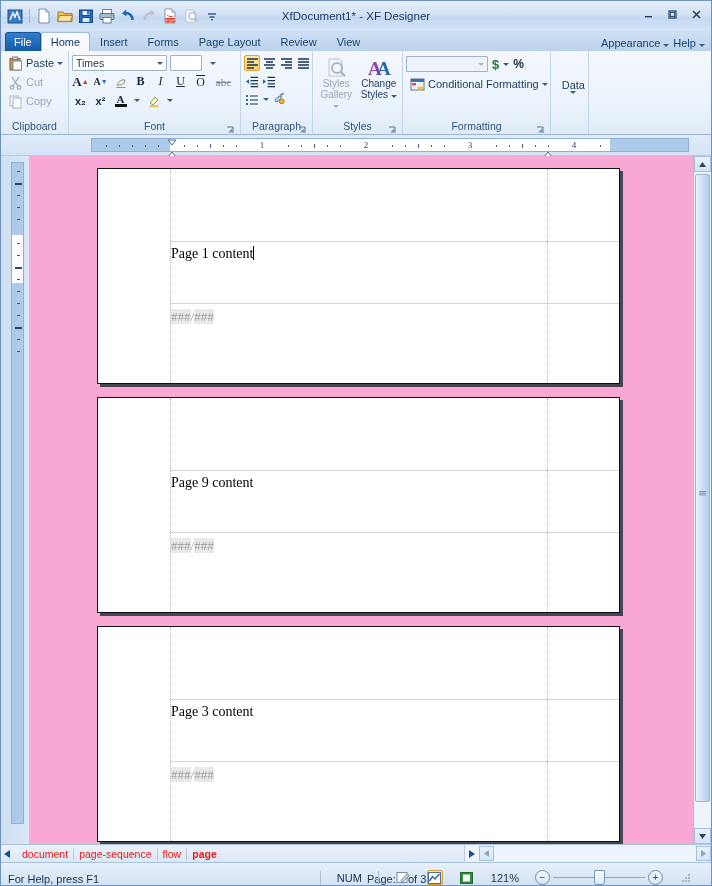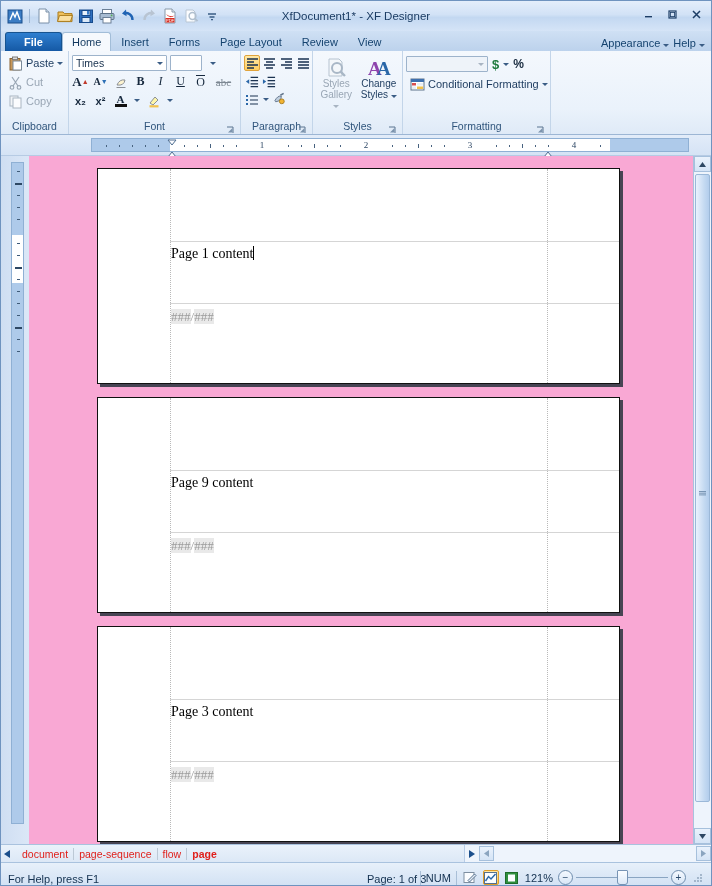--- a/index.html
+++ b/index.html
@@ -43,22 +43,22 @@
     height:20px;flex:0 0 20px;display:flex;align-items:flex-end;
     padding-left:4px;position:relative;
     background:linear-gradient(#cfe0f4,#bcd2ec);
   }
   .tab{
     height:19px;line-height:19px;padding:0 9px;font-size:11px;color:#15436f;
     border:1px solid transparent;border-bottom:none;
     border-radius:3px 3px 0 0;box-sizing:border-box;
   }
   .tab.file{
-    background:linear-gradient(#2f7fd0,#1559a5);color:#fff;font-weight:bold;
-    border-color:#17538f;padding:0 18px;
+    background:linear-gradient(#2f7fd0,#1559a5);color:#fff;font-weight:normal;
+    border-color:#17538f;padding:0 8px;
   }
   .tab.active{
     background:#f6f9fd;border-color:#a2bdd8;color:#12385e;
   }
   .tabs-right{
     position:absolute;right:6px;bottom:2px;display:flex;gap:4px;
     font-size:11px;color:#15436f;
   }
 
   
@@ -255,21 +255,21 @@
 
   
   .statusbar{
     flex:0 0 22px;height:22px;display:flex;align-items:flex-end;
     background:linear-gradient(#e7f0fa,#d3e2f4);
     border-top:1px solid #a9c2de;font-size:11px;color:#12304f;position:relative;
   }
   .sb-help{padding-left:7px;}
   .sb-page{position:absolute;left:366px;}
   .sb-sep{width:1px;height:14px;background:#a9bfd7;}
-  .sb-right{position:absolute;right:8px;display:flex;align-items:center;gap:5px;margin-left:20px;}
+  .sb-right{position:absolute;right:20px;display:flex;align-items:center;gap:16px;margin-left:20px;}
   .vicon{
     width:16px;height:15px;border:1px solid transparent;border-radius:2px;
     display:flex;align-items:center;justify-content:center;box-sizing:border-box;
   }
   .vicon.sel{background:linear-gradient(#ffe9a8,#ffc64a);border-color:#dd9c2c;}
   .zoomwrap{display:flex;align-items:center;gap:3px;}
   .zcirc{
     width:13px;height:13px;border-radius:50%;border:1px solid #6f8dad;
     background:linear-gradient(#f4f9ff,#d8e6f6);
     display:flex;align-items:center;justify-content:center;
@@ -660,20 +660,26 @@
         <span>Formatting</span>
         <span class="launcher">
           <svg width="9" height="9" viewBox="0 0 9 9">
               <path d="M1 1 h6 v6" fill="none" stroke="#5a7490"></path>
               <path d="M6.5 6.5 L2 6.5 L6.5 2 Z" fill="#7b93ad"></path>
             </svg>
         </span>
       </div>
     </div>
 
+    <div class="group g-plain">
+      <div class="vbtn">
+        <span>Data</span>
+        <span class="caret"></span>
+      </div>
+    </div>
 
     <div class="group g-tail"></div>
   </div>
 
   <div class="rulerrow">
     <div class="hruler">
       <div class="mzone" style="left:0;width:78px;"></div>
       <div class="mzone" style="right:0;width:78px;"></div>
       <div class="tick" style="left:14px;"></div>
         <div class="tick" style="left:27px;"></div>

